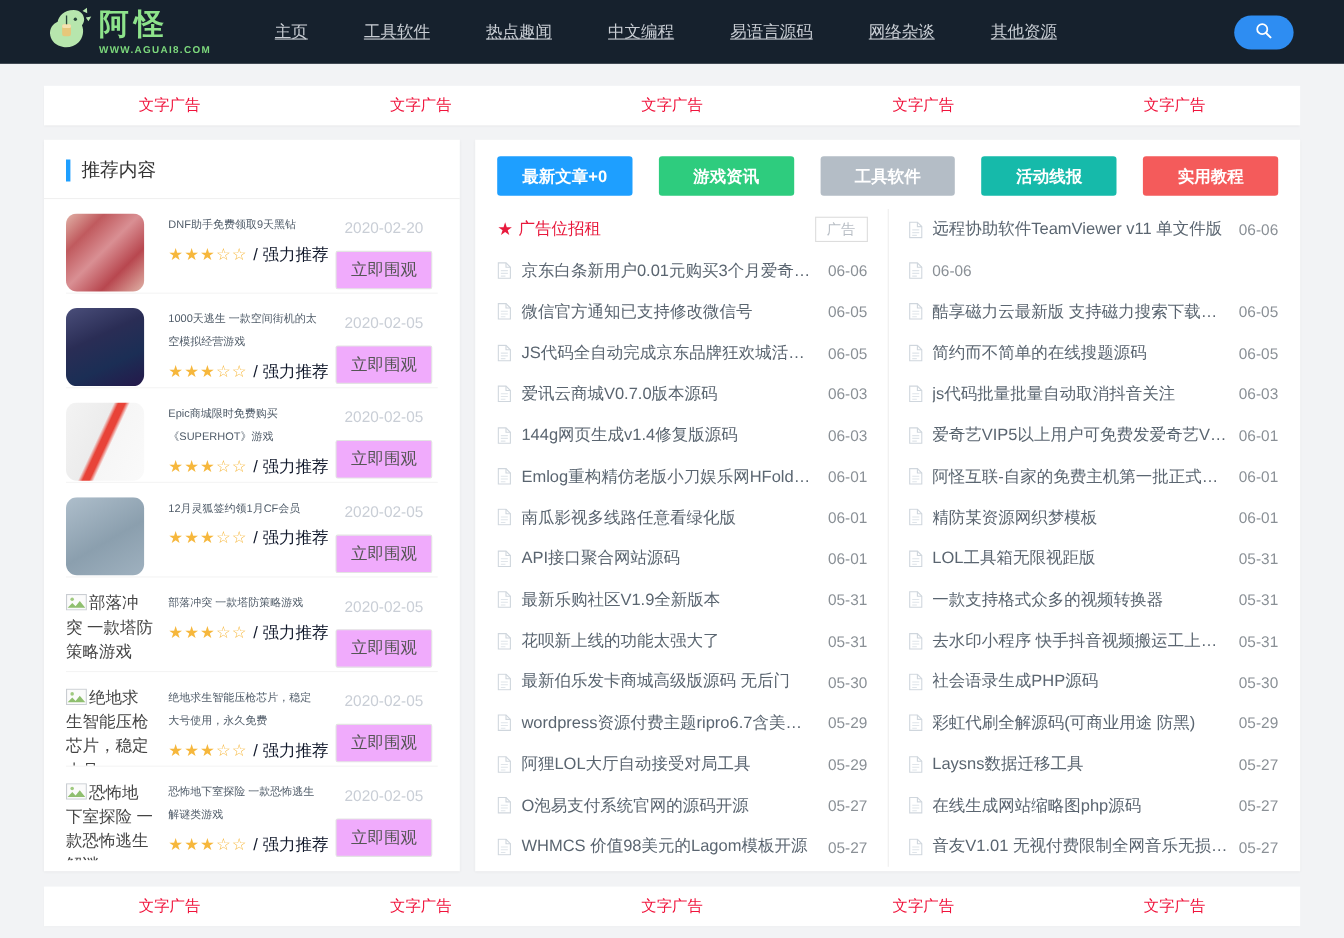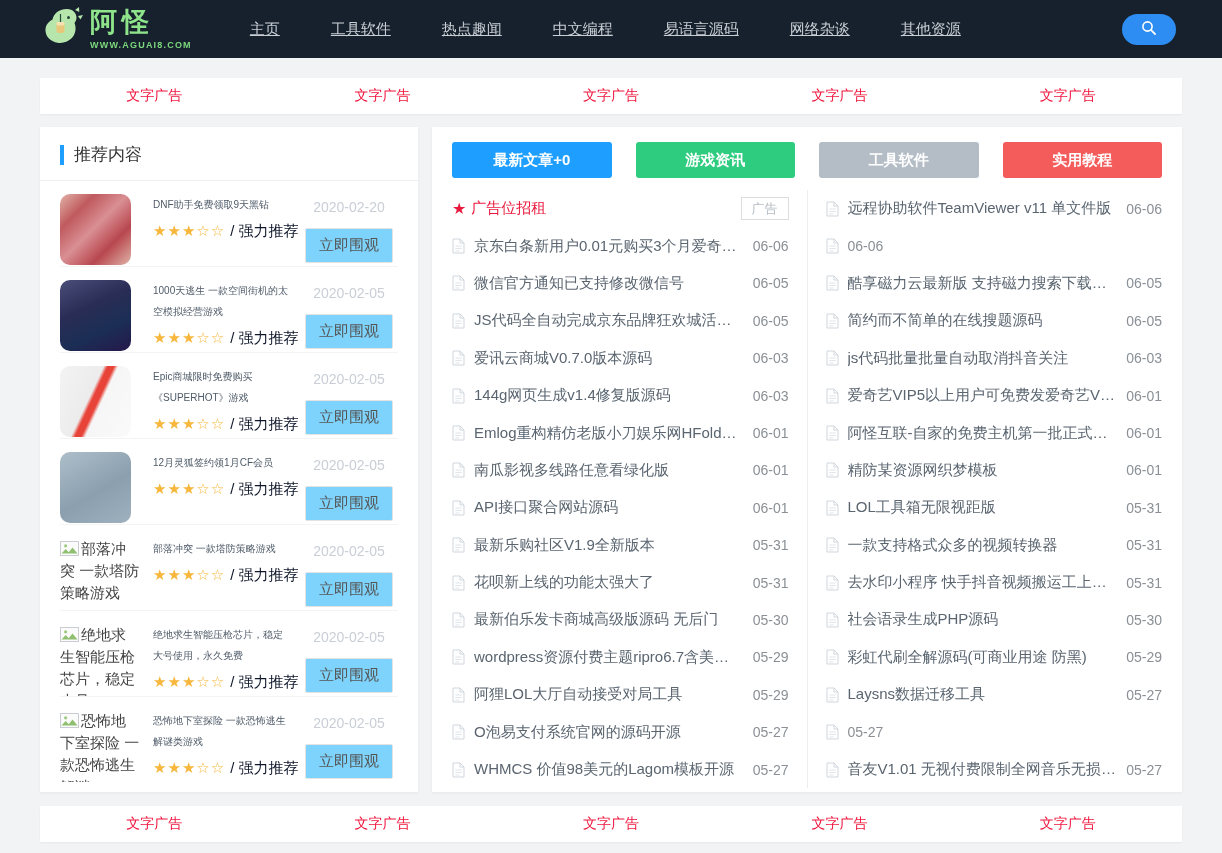--- a/index.html
+++ b/index.html
@@ -37,21 +37,21 @@
   .thumb-img { width:71px; height:71px; border-radius:10px; }
   .thumb-broken { font-size:15px; color:#444; line-height:22px; word-break:break-all; }
   .thumb-broken svg { vertical-align:-2px; margin-right:2px; }
   .card-mid { flex:1; min-width:0; padding-right:8px; }
   .card-title { font-size:10px; color:#4f5b68; line-height:21px; max-height:42px; overflow:hidden; cursor:pointer; }
   .card-rating { margin-top:7px; font-size:15px; white-space:nowrap; }
   .stars { color:#f6b73c; letter-spacing:1px; }
   .rating-suffix { color:#0f172a; margin-left:5px; }
   .card-right { width:98px; flex-shrink:0; display:flex; flex-direction:column; align-items:center; }
   .card-date { font-size:14px; color:#c9ced6; margin-top:5px; }
-  .card-btn { margin-top:13px; border:1px solid #e3e3e3; background:#7dd3fc; color:#555; font-size:15px; padding:7px 13px; border-radius:2px; cursor:pointer; white-space:nowrap; }
+  .card-btn { margin-top:13px; border:1px solid #e3e3e3; background:#f0abfc; color:#555; font-size:15px; padding:7px 13px; border-radius:2px; cursor:pointer; white-space:nowrap; }
 
   
   .btn-row { display:flex; gap:24px; margin:5px 0 12px; }
   .cat-btn { flex:1; height:36px; border:none; border-radius:3px; color:#fff; font-size:15px; font-weight:bold; cursor:pointer; }
   .lists { display:flex; }
   .col { flex:1; min-width:0; }
   .col.left { padding-right:18px; border-right:1px solid #eee; }
   .col.right { padding-left:18px; }
   .row { display:flex; align-items:center; height:37.4px; }
   .row-icon { flex-shrink:0; margin-right:9px; display:inline-flex; }
@@ -262,20 +262,21 @@
 
   <section class="panel content">
     <div class="btn-row">
 
         <button class="cat-btn" style="background: rgb(30, 159, 255);">最新文章+0</button>
 
         <button class="cat-btn" style="background: rgb(46, 204, 126);">游戏资讯</button>
 
         <button class="cat-btn" style="background: rgb(180, 189, 198);">工具软件</button>
 
+        <button class="cat-btn" style="background: rgb(22, 186, 170);">活动线报</button>
 
         <button class="cat-btn" style="background: rgb(244, 91, 91);">实用教程</button>
       </div>
 
     <div class="lists">
 
       <div class="col left">
         <div class="row">
           <span class="adrow-star">★</span>
           <a class="adrow-title">广告位招租</a>
@@ -636,20 +637,21 @@
             </div>
 
             <div class="row">
               <span class="row-icon">
                 <svg width="13" height="16" viewBox="0 0 13 16">
                   <path d="M1 1h7l4 4v10H1z" fill="#ffffff" stroke="#cfd6dd"></path>
                   <path d="M8 1v4h4" fill="none" stroke="#cfd6dd"></path>
                   <path d="M3.3 8h6.4M3.3 10.5h6.4M3.3 13h4.2" stroke="#e0e5ea"></path>
                 </svg>
               </span>
+              <a class="row-title">在线生成网站缩略图php源码</a>
               <span class="row-date">05-27</span>
             </div>
 
             <div class="row">
               <span class="row-icon">
                 <svg width="13" height="16" viewBox="0 0 13 16">
                   <path d="M1 1h7l4 4v10H1z" fill="#ffffff" stroke="#cfd6dd"></path>
                   <path d="M8 1v4h4" fill="none" stroke="#cfd6dd"></path>
                   <path d="M3.3 8h6.4M3.3 10.5h6.4M3.3 13h4.2" stroke="#e0e5ea"></path>
                 </svg>

